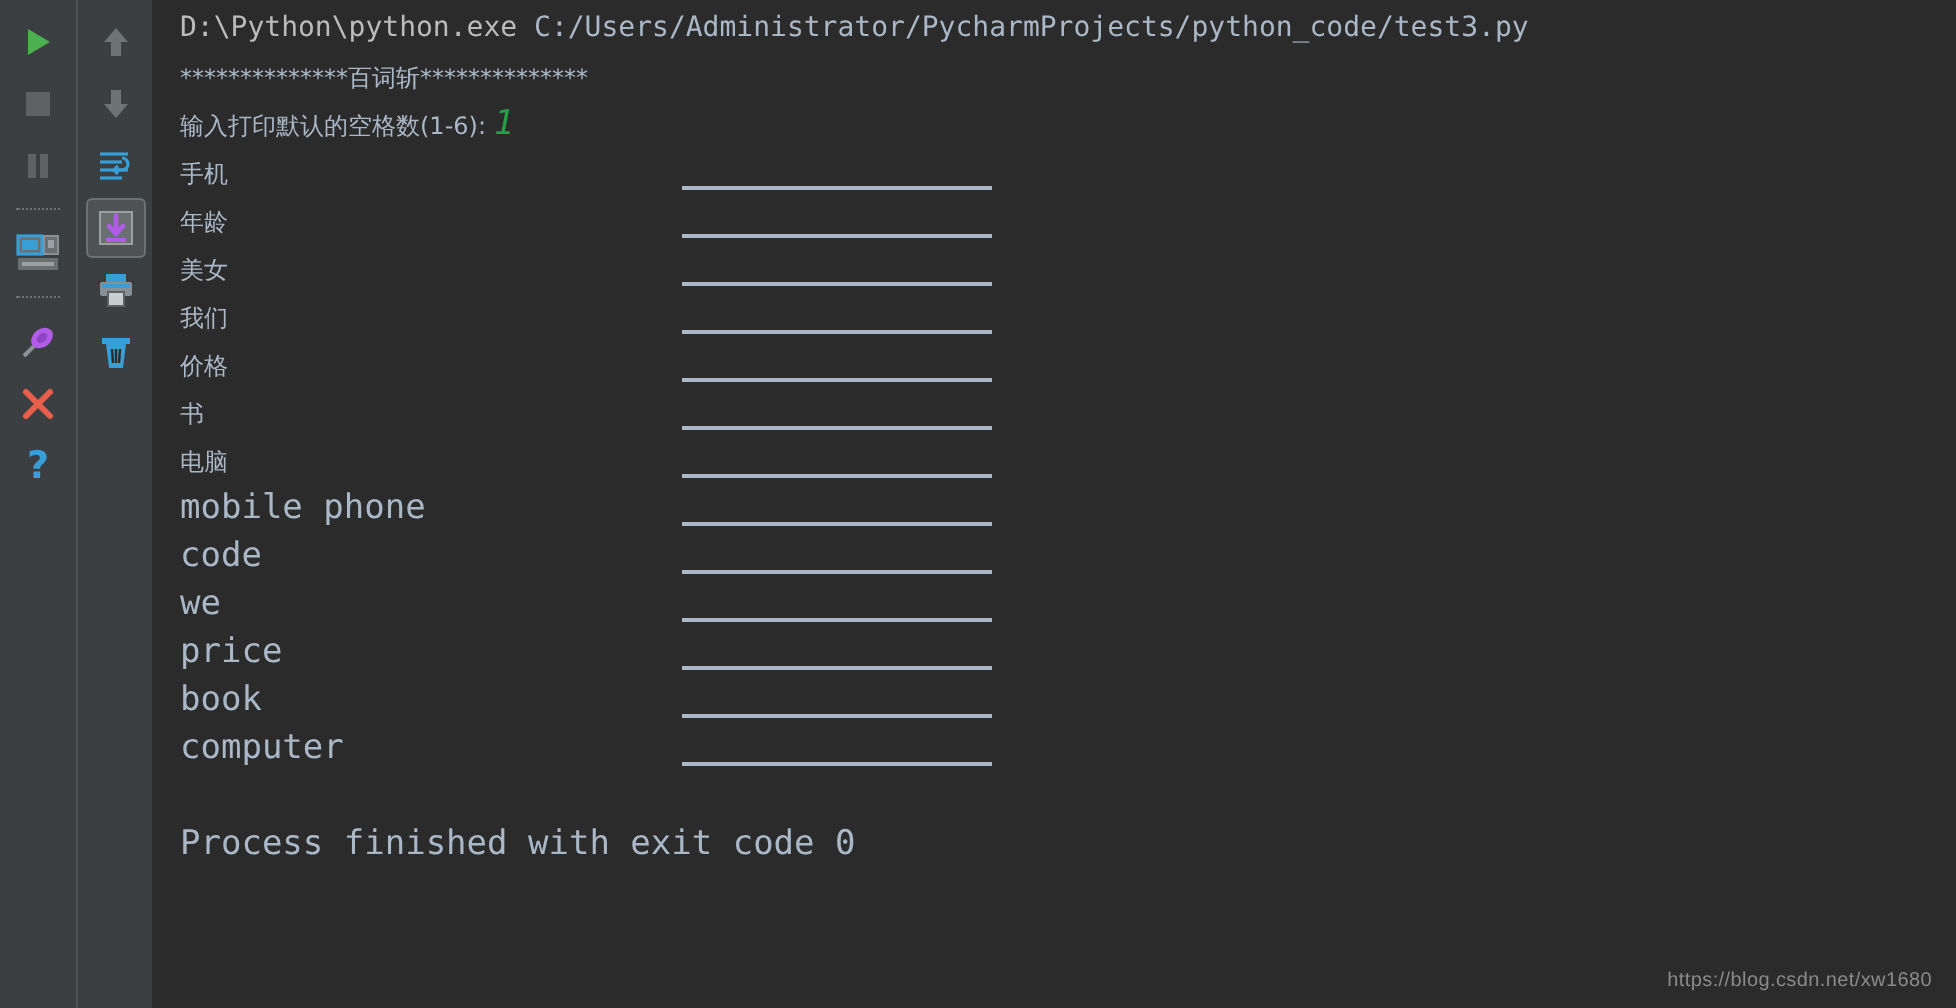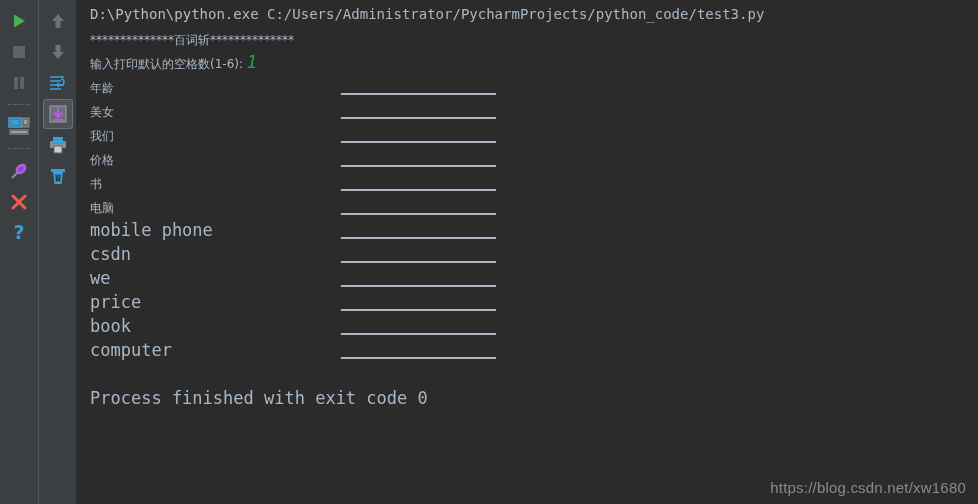--- a/index.html
+++ b/index.html
@@ -103,21 +103,21 @@
     background: #a9b7c6;
   }
   .blank { height: 24px; }
   .procline { color: #a9b7c6; font-size: 17px; }
 
   .watermark {
     position: absolute;
     right: 12px;
     bottom: 8px;
     color: #8a8a8a;
-    font-size: 15px;
+    font-size: 10px;
     font-family: "Liberation Sans", sans-serif;
     letter-spacing: 0.2px;
   }
 </style>
 </head>
 <body>
 
 <div id="root">
 
   <div class="toolbars">
@@ -236,28 +236,29 @@
 
   <div class="console">
     <div class="lines">
 
       <div class="line cmdline"><span>D:\Python\python.exe</span><span> </span><span class="path2">C:/Users/Administrator/PycharmProjects/python_code/test3.py</span></div>
 
       <div class="line"><span class="stars cn">**************百词斩**************</span></div>
 
       <div class="line"><span class="cn">输入打印默认的空格数(1-6): </span><span class="prompt-val">1</span></div>
 
+      <div class="line"><span class="cn">手机</span><span class="rule"></span></div>
       <div class="line"><span class="cn">年龄</span><span class="rule"></span></div>
       <div class="line"><span class="cn">美女</span><span class="rule"></span></div>
       <div class="line"><span class="cn">我们</span><span class="rule"></span></div>
       <div class="line"><span class="cn">价格</span><span class="rule"></span></div>
       <div class="line"><span class="cn">书</span><span class="rule"></span></div>
       <div class="line"><span class="cn">电脑</span><span class="rule"></span></div>
       <div class="line"><span>mobile phone</span><span class="rule"></span></div>
-      <div class="line"><span>csdn</span><span class="rule"></span></div>
+      <div class="line"><span>code</span><span class="rule"></span></div>
       <div class="line"><span>we</span><span class="rule"></span></div>
       <div class="line"><span>price</span><span class="rule"></span></div>
       <div class="line"><span>book</span><span class="rule"></span></div>
       <div class="line"><span>computer</span><span class="rule"></span></div>
 
       <div class="blank"></div>
 
       <div class="line procline">Process finished with exit code 0</div>
     </div>
 

